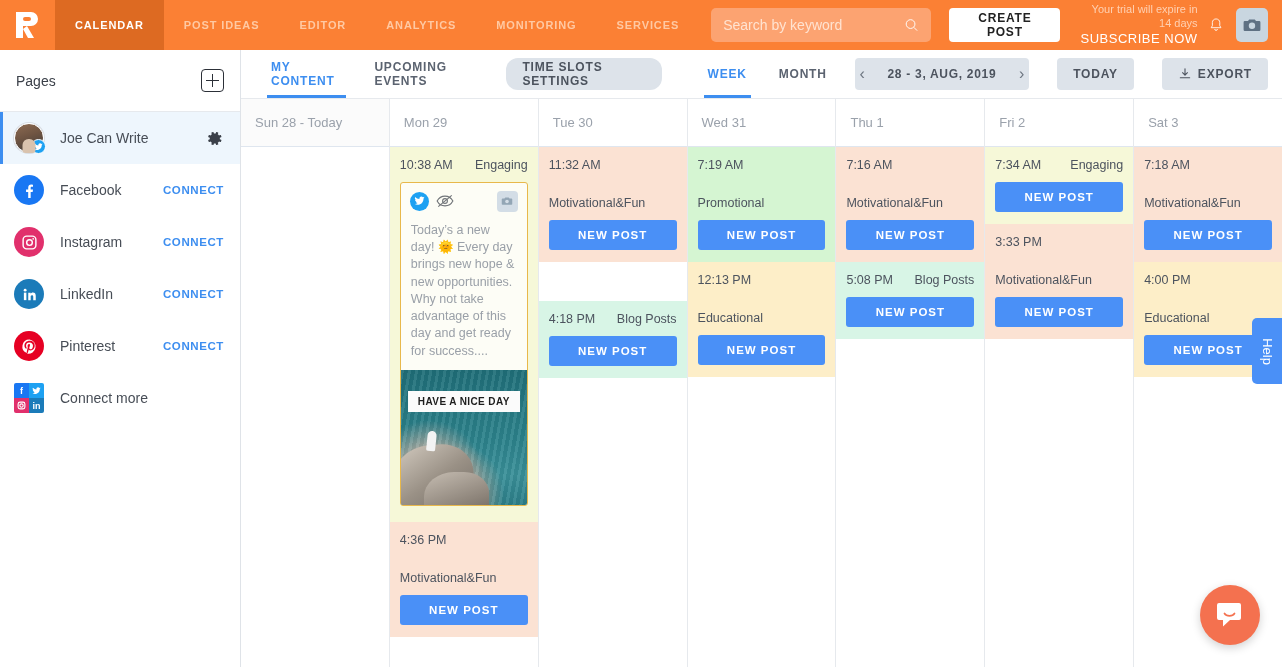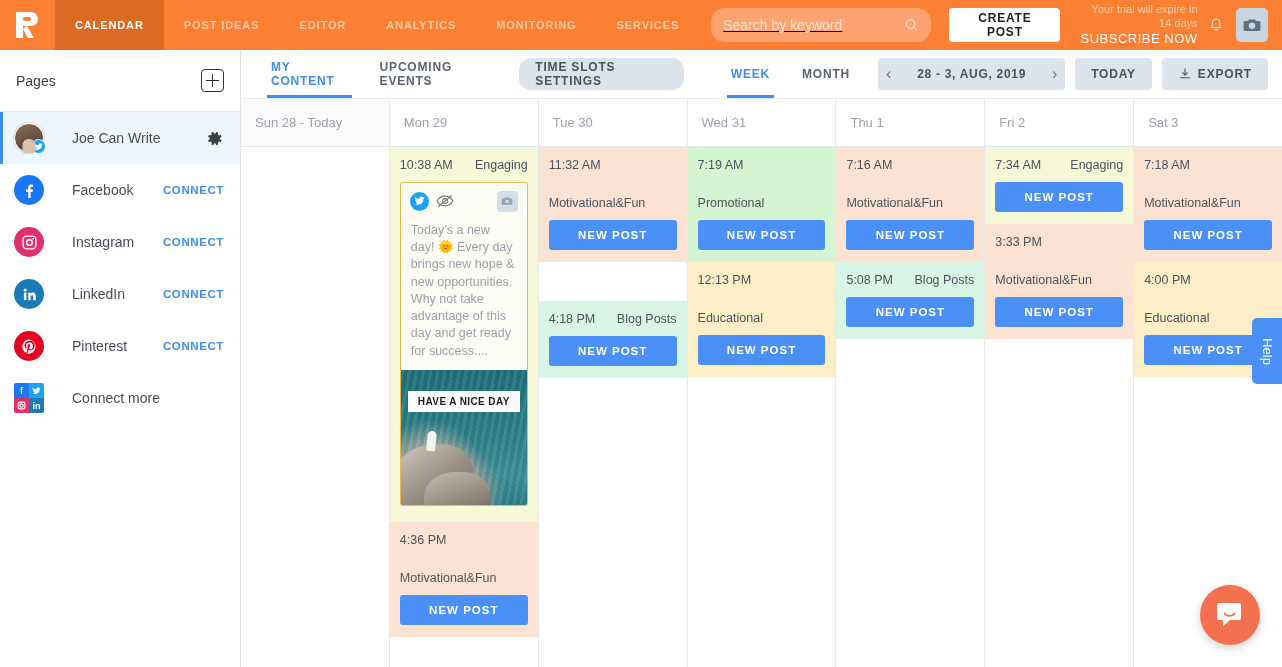--- a/index.html
+++ b/index.html
@@ -23,23 +23,22 @@
   .nav-items { display: flex; align-items: stretch; height: 50px; }
   .nav-item {
     padding: 0 20px; height: 50px; display: flex; align-items: center;
     color: #ffc9a3; font-size: 11px; letter-spacing: 0.9px; font-weight: 600;
     cursor: pointer; white-space: nowrap; justify-content: center;
   }
   .nav-item.active { background: #dd6a22; color: #ffffff; }
 
   .search-wrap {
     margin-left: 12px; width: 220px; height: 34px; background: #fca371;
-    border-radius: 14px; display: flex; align-items: center; padding: 0 12px;
+    border-radius: 5px; display: flex; align-items: center; padding: 0 12px;
     position: relative;
-    text-decoration: underline;
   }
   .search-input {
     flex: 1; border: none; outline: none; background: transparent;
     font-size: 14px; color: #ffffff; font-family: "Liberation Sans", sans-serif;
   }
   .search-input::placeholder { color: #ffe3d1; }
   .search-icon { width: 20px; height: 20px; opacity: .95; }
 
   .create-post-btn {
     margin-left: 18px; background: #ffffff; color: #222; border: none;
@@ -75,21 +74,21 @@
   .add-page-btn {
     width: 23px; height: 23px; border: 1.6px solid #2c3038; border-radius: 4px;
     display: flex; align-items: center; justify-content: center; cursor: pointer;
   }
   .plus-h { position: absolute; width: 13px; height: 1.8px; background: #2c3038; }
   .plus-v { position: absolute; width: 1.8px; height: 13px; background: #2c3038; }
   .plus-wrap { position: relative; width: 13px; height: 13px; display:flex; align-items:center; justify-content:center;}
 
   .page-row {
     height: 52px; display: flex; align-items: center; padding: 0 16px 0 14px;
-    cursor: pointer; position: relative; gap: 12px;
+    cursor: pointer; position: relative;
   }
   .page-row.selected { background: #eef6fd; }
   .page-row.selected::before {
     content: ""; position: absolute; left: 0; top: 0; bottom: 0; width: 3px;
     background: #3d8ef0;
   }
   .avatar {
     width: 30px; height: 30px; border-radius: 50%; position: relative;
     background: linear-gradient(160deg,#8d6b52 0%,#6e5442 45%,#3a3a3a 100%);
     border: 1.5px solid #ffffff; box-shadow: 0 0 0 1px #d8dde3; flex-shrink: 0;
@@ -150,21 +149,21 @@
     width: 34px; height: 32px; display: flex; align-items: center; justify-content: center;
     cursor: pointer; color: #6d7681; font-size: 16px;
   }
   .date-text {
     font-size: 12px; letter-spacing: .7px; font-weight: 600; color: #4c535e;
     padding: 0 18px; white-space: nowrap;
   }
   .btn-flat {
     background: #dde3ea; border-radius: 4px; height: 32px; padding: 0 16px;
     display: flex; align-items: center; gap: 6px; font-size: 12px;
-    letter-spacing: .8px; font-weight: 600; color: #4c535e; margin-left: 10px;
+    letter-spacing: .8px; font-weight: 600; color: #4c535e; margin-left: 28px;
     cursor: pointer;
   }
 
   
   .calendar { flex: 1; display: flex; min-height: 0; position: relative; background:#fff; }
   .daycol {
     flex: 1; border-right: 1px solid #e6e9ed; min-width: 0; display: flex; flex-direction: column;
   }
   .daycol:last-child { border-right: none; }
   .dayhead {

